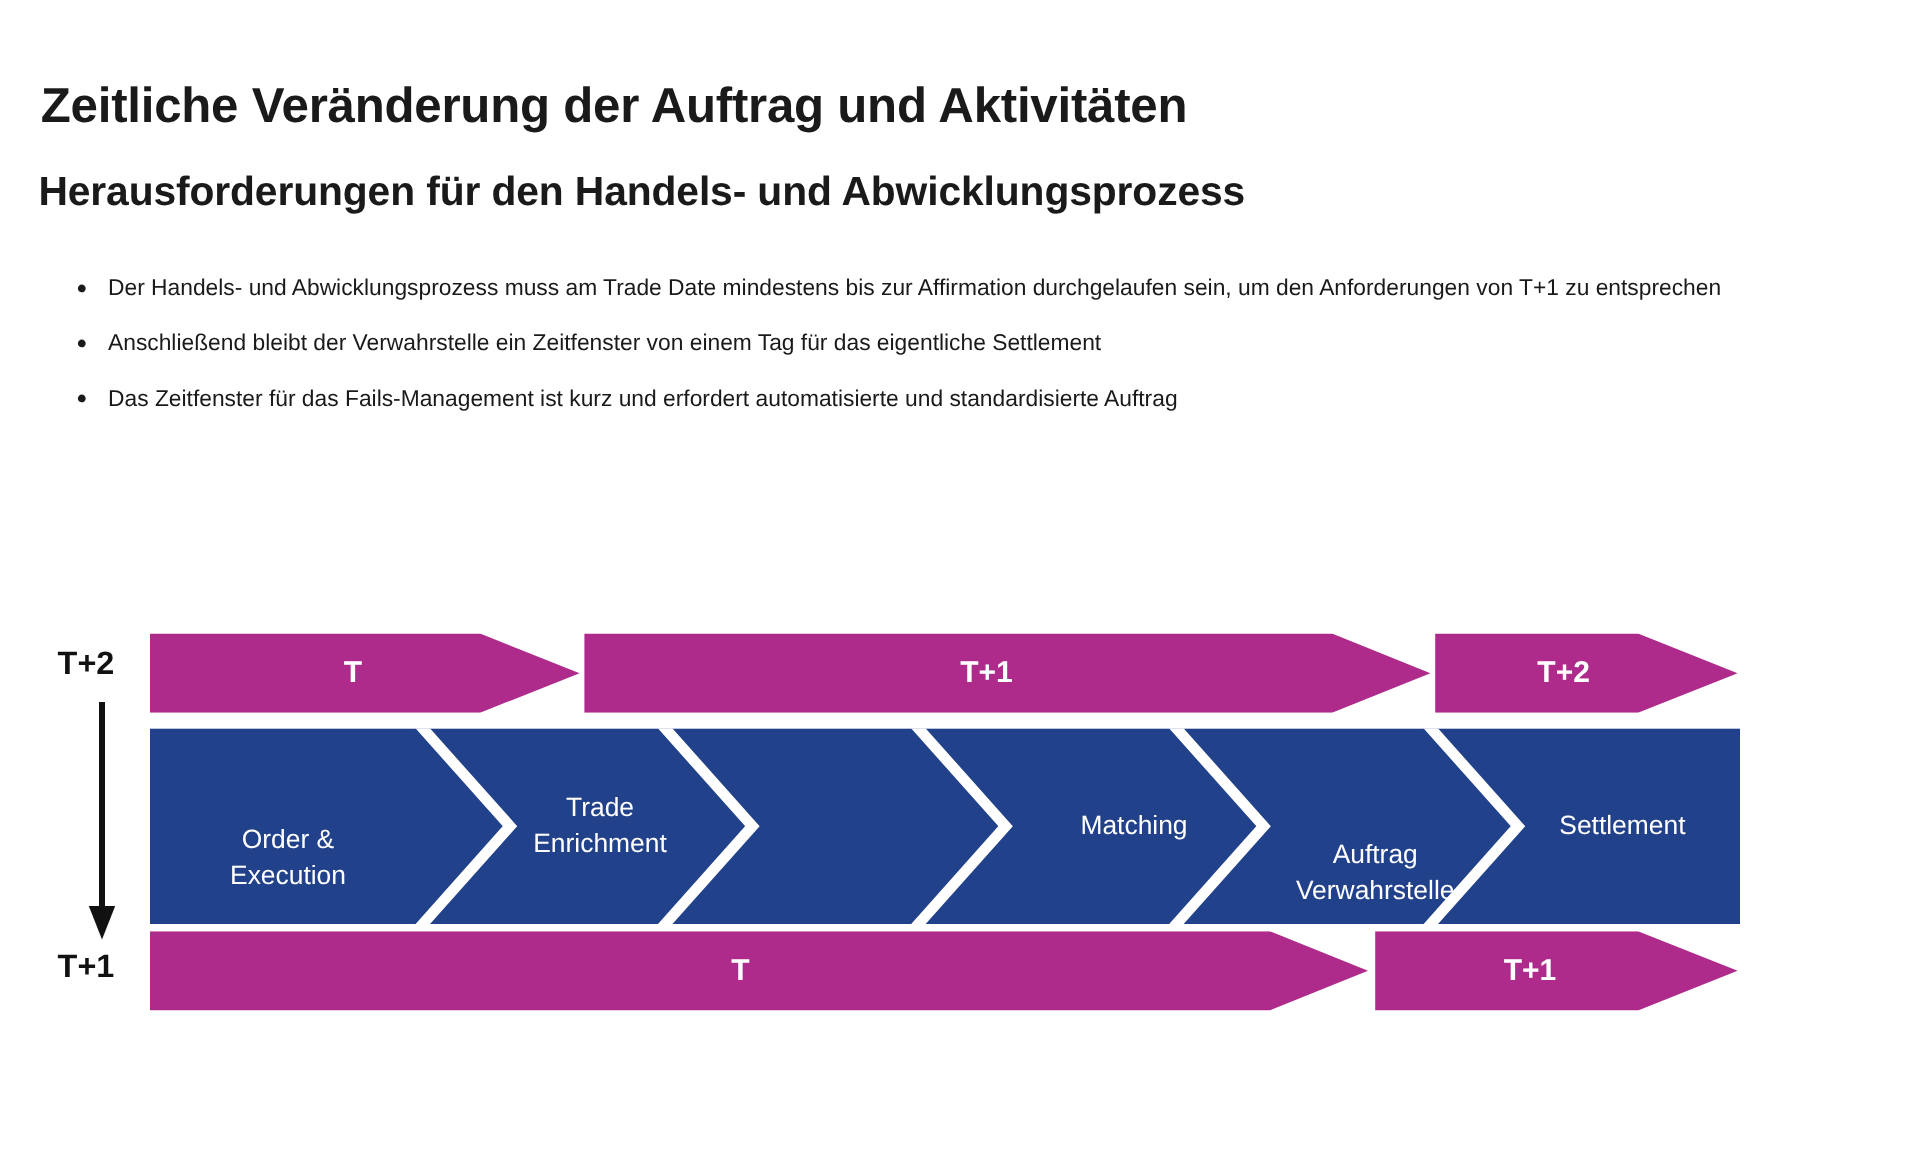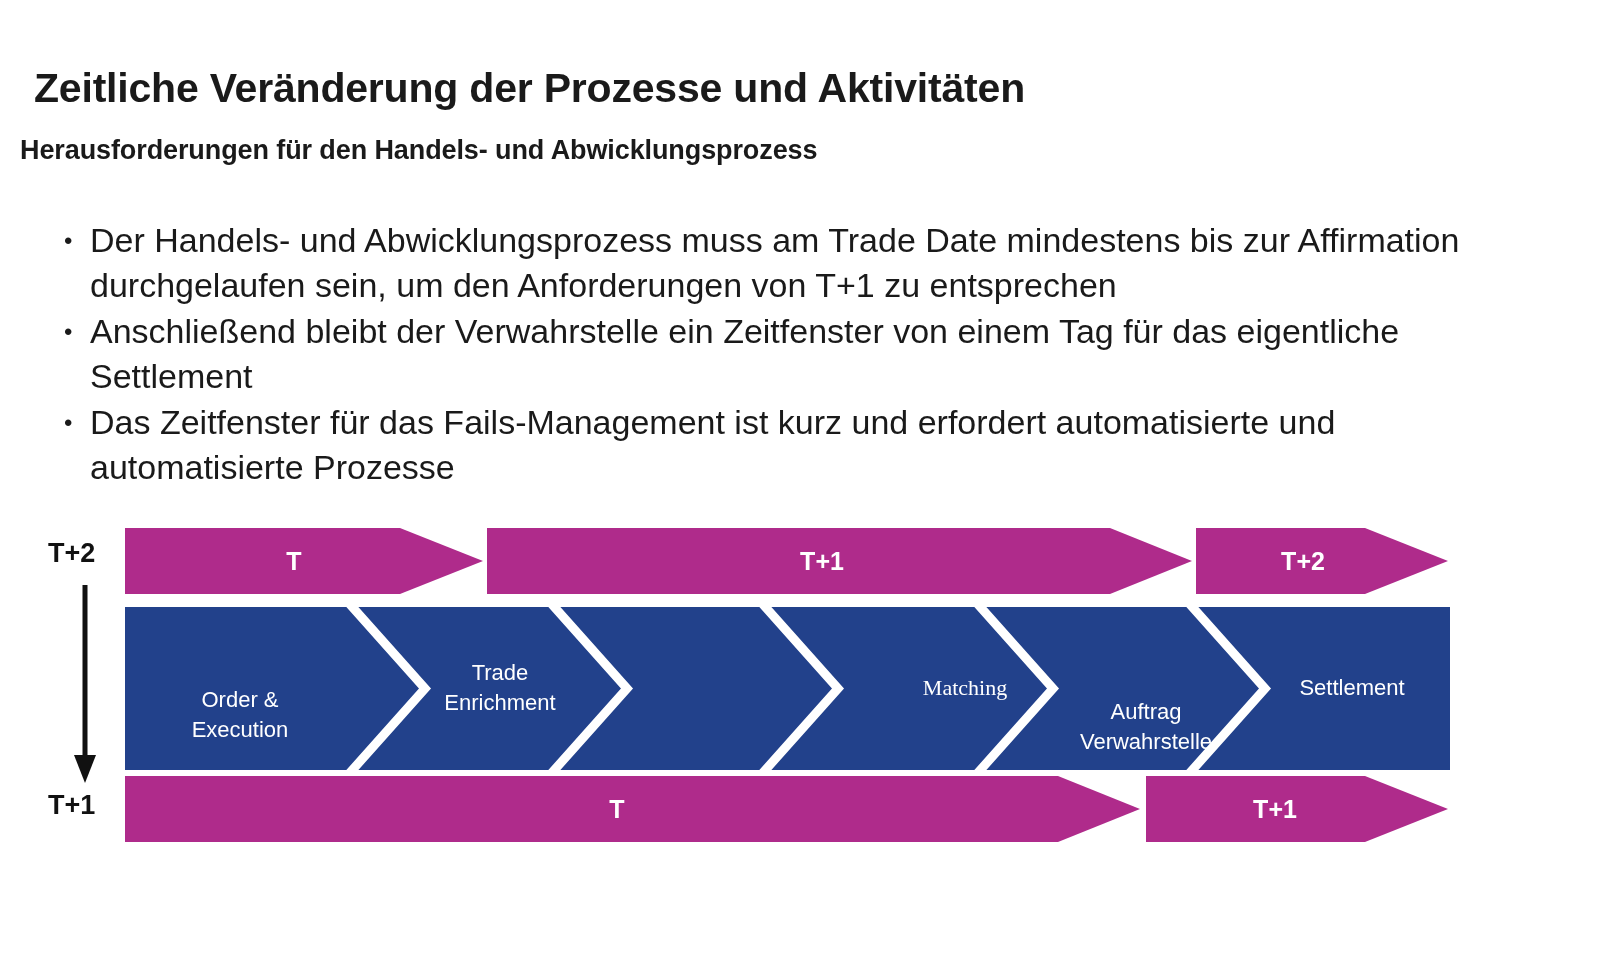--- a/index.html
+++ b/index.html
@@ -24,23 +24,23 @@
     left: 34px;
     top: 38px;
     font-size: 41px;
     font-weight: 700;
     letter-spacing: -0.2px;
     color: #1a1a1a;
     white-space: nowrap;
   }
   .slide-subtitle {
     position: absolute;
-    left: 20px;
+    left: 32px;
     top: 113px;
-    font-size: 27px;
+    font-size: 34px;
     font-weight: 700;
     letter-spacing: -0.1px;
     color: #1a1a1a;
     white-space: nowrap;
   }
 
   
   .bullets {
     position: absolute;
     left: 60px;
@@ -57,21 +57,21 @@
     width: 30px;
     font-size: 24px;
     line-height: 45px;
     color: #1a1a1a;
     text-align: left;
     padding-left: 4px;
     box-sizing: border-box;
   }
   .bullet-text {
     flex: 1 1 auto;
-    font-size: 34px;
+    font-size: 19px;
     line-height: 45px;
     color: #1a1a1a;
     font-weight: 400;
   }
 
   
   .diagram {
     position: absolute;
     left: 0;
     top: 500px;
@@ -137,39 +137,39 @@
     font-size: 22px;
     line-height: 30px;
     font-weight: 400;
     white-space: pre-line;
     pointer-events: none;
   }
 </style>
 </head>
 <body>
 
-<h1 class="slide-title">Zeitliche Veränderung der Prozesse und Aktivitäten</h1>
+<h1 class="slide-title">Zeitliche Veränderung der Auftrag und Aktivitäten</h1>
 
 <h2 class="slide-subtitle">Herausforderungen für den Handels- und Abwicklungsprozess</h2>
 
 <div class="bullets">
 
   <div class="bullet-row">
     <span class="bullet-dot">•</span>
     <span class="bullet-text">Der Handels- und Abwicklungsprozess muss am Trade Date mindestens bis zur Affirmation durchgelaufen sein, um den Anforderungen von T+1 zu entsprechen</span>
   </div>
 
   <div class="bullet-row">
     <span class="bullet-dot">•</span>
     <span class="bullet-text">Anschließend bleibt der Verwahrstelle ein Zeitfenster von einem Tag für das eigentliche Settlement</span>
   </div>
 
   <div class="bullet-row">
     <span class="bullet-dot">•</span>
-    <span class="bullet-text">Das Zeitfenster für das Fails-Management ist kurz und erfordert automatisierte und automatisierte Prozesse</span>
+    <span class="bullet-text">Das Zeitfenster für das Fails-Management ist kurz und erfordert automatisierte und standardisierte Auftrag</span>
   </div>
 
 </div>
 
 <div class="diagram">
 
   <div class="side-label top">T+2</div>
 
   <div class="side-label bot">T+1</div>
 
@@ -203,21 +203,21 @@
         <polyline points="635,-6 713,81.5 635,169"></polyline>
         <polyline points="850,-6 928,81.5 850,169"></polyline>
         <polyline points="1062,-6 1140,81.5 1062,169"></polyline>
       </g>
     </svg>
 
     <span class="step-label" style="left:115px; top:81px;margin-top:27px;">Order &amp;
 Execution</span>
     <span class="step-label" style="left:375px; top:81px;">Trade
 Enrichment</span>
-    <span class="step-label" style="left:840px; top:81px;font-family:Liberation Serif, serif;">Matching</span>
+    <span class="step-label" style="left:820px; top:81px;">Matching</span>
     <span class="step-label" style="left:1021px; top:81px;margin-top:39px;">Auftrag
 Verwahrstelle</span>
     <span class="step-label" style="left:1227px; top:81px;">Settlement</span>
   </div>
 
   <div class="band bottom-band">
     <svg width="1600" height="66" viewBox="0 0 1600 66" xmlns="http://www.w3.org/2000/svg">
 
       <polygon points="125,0 1058,0 1140,33 1058,66 125,66" fill="#AF2B8B"></polygon>
 

